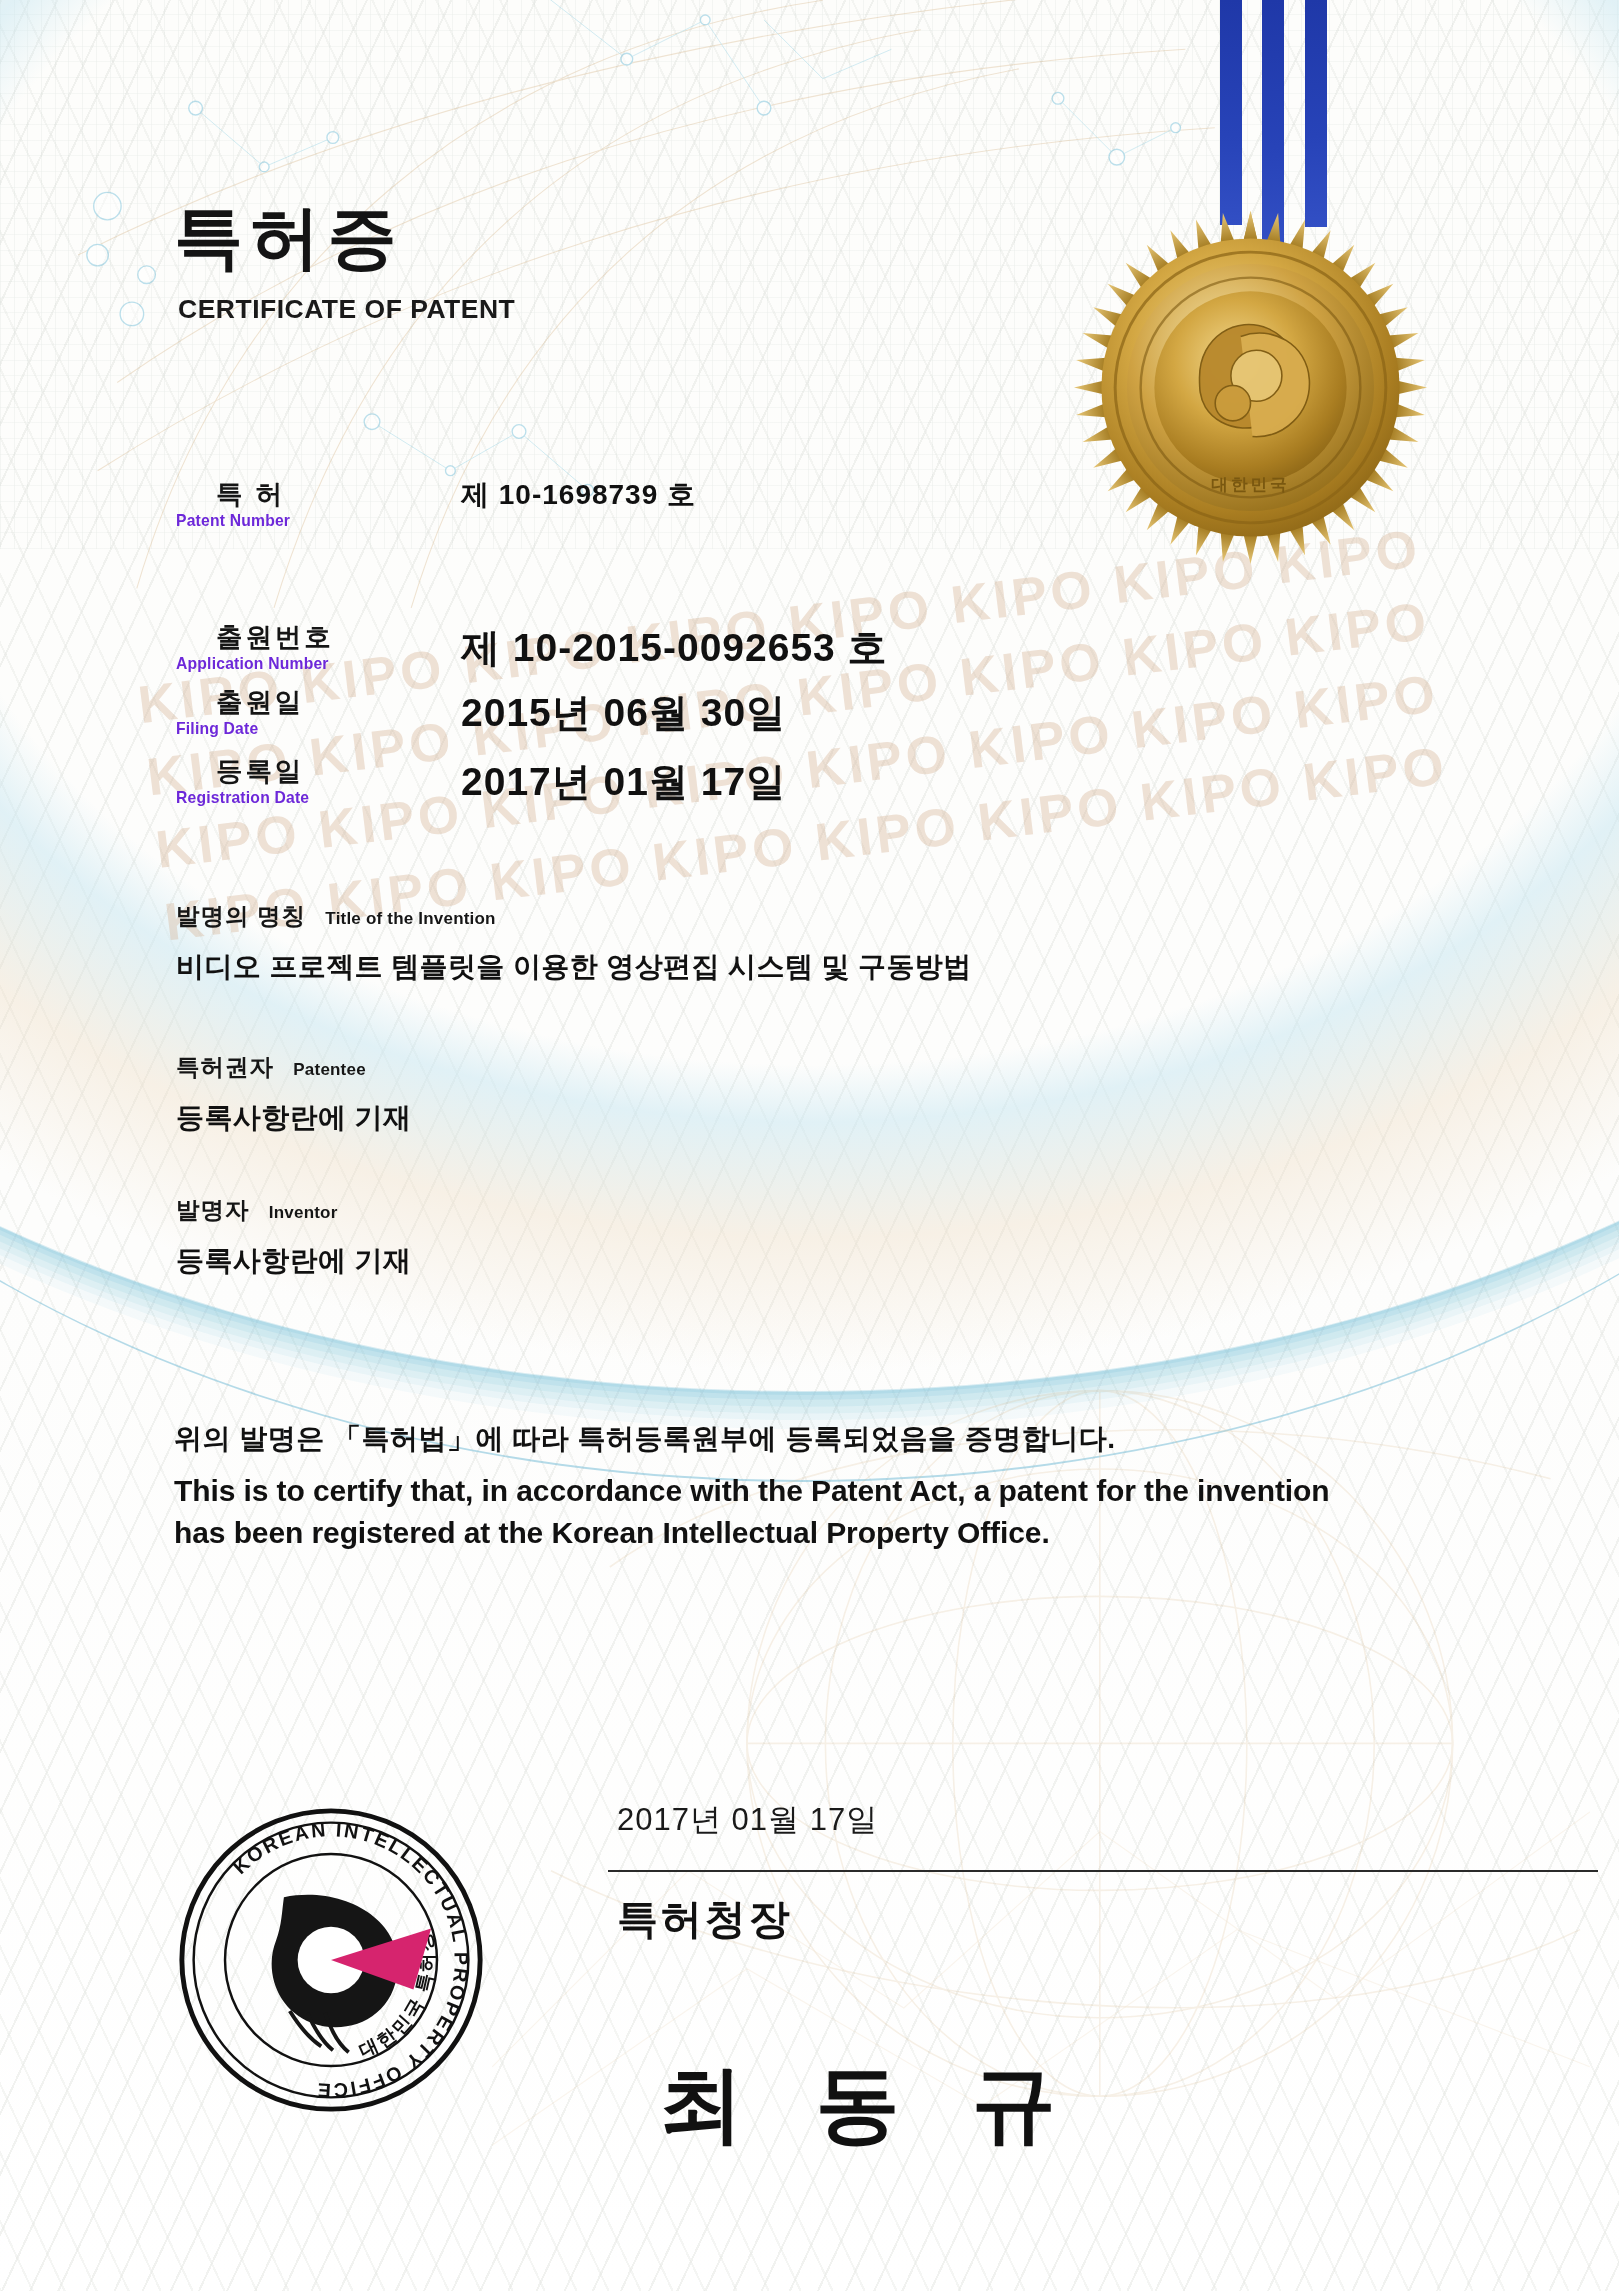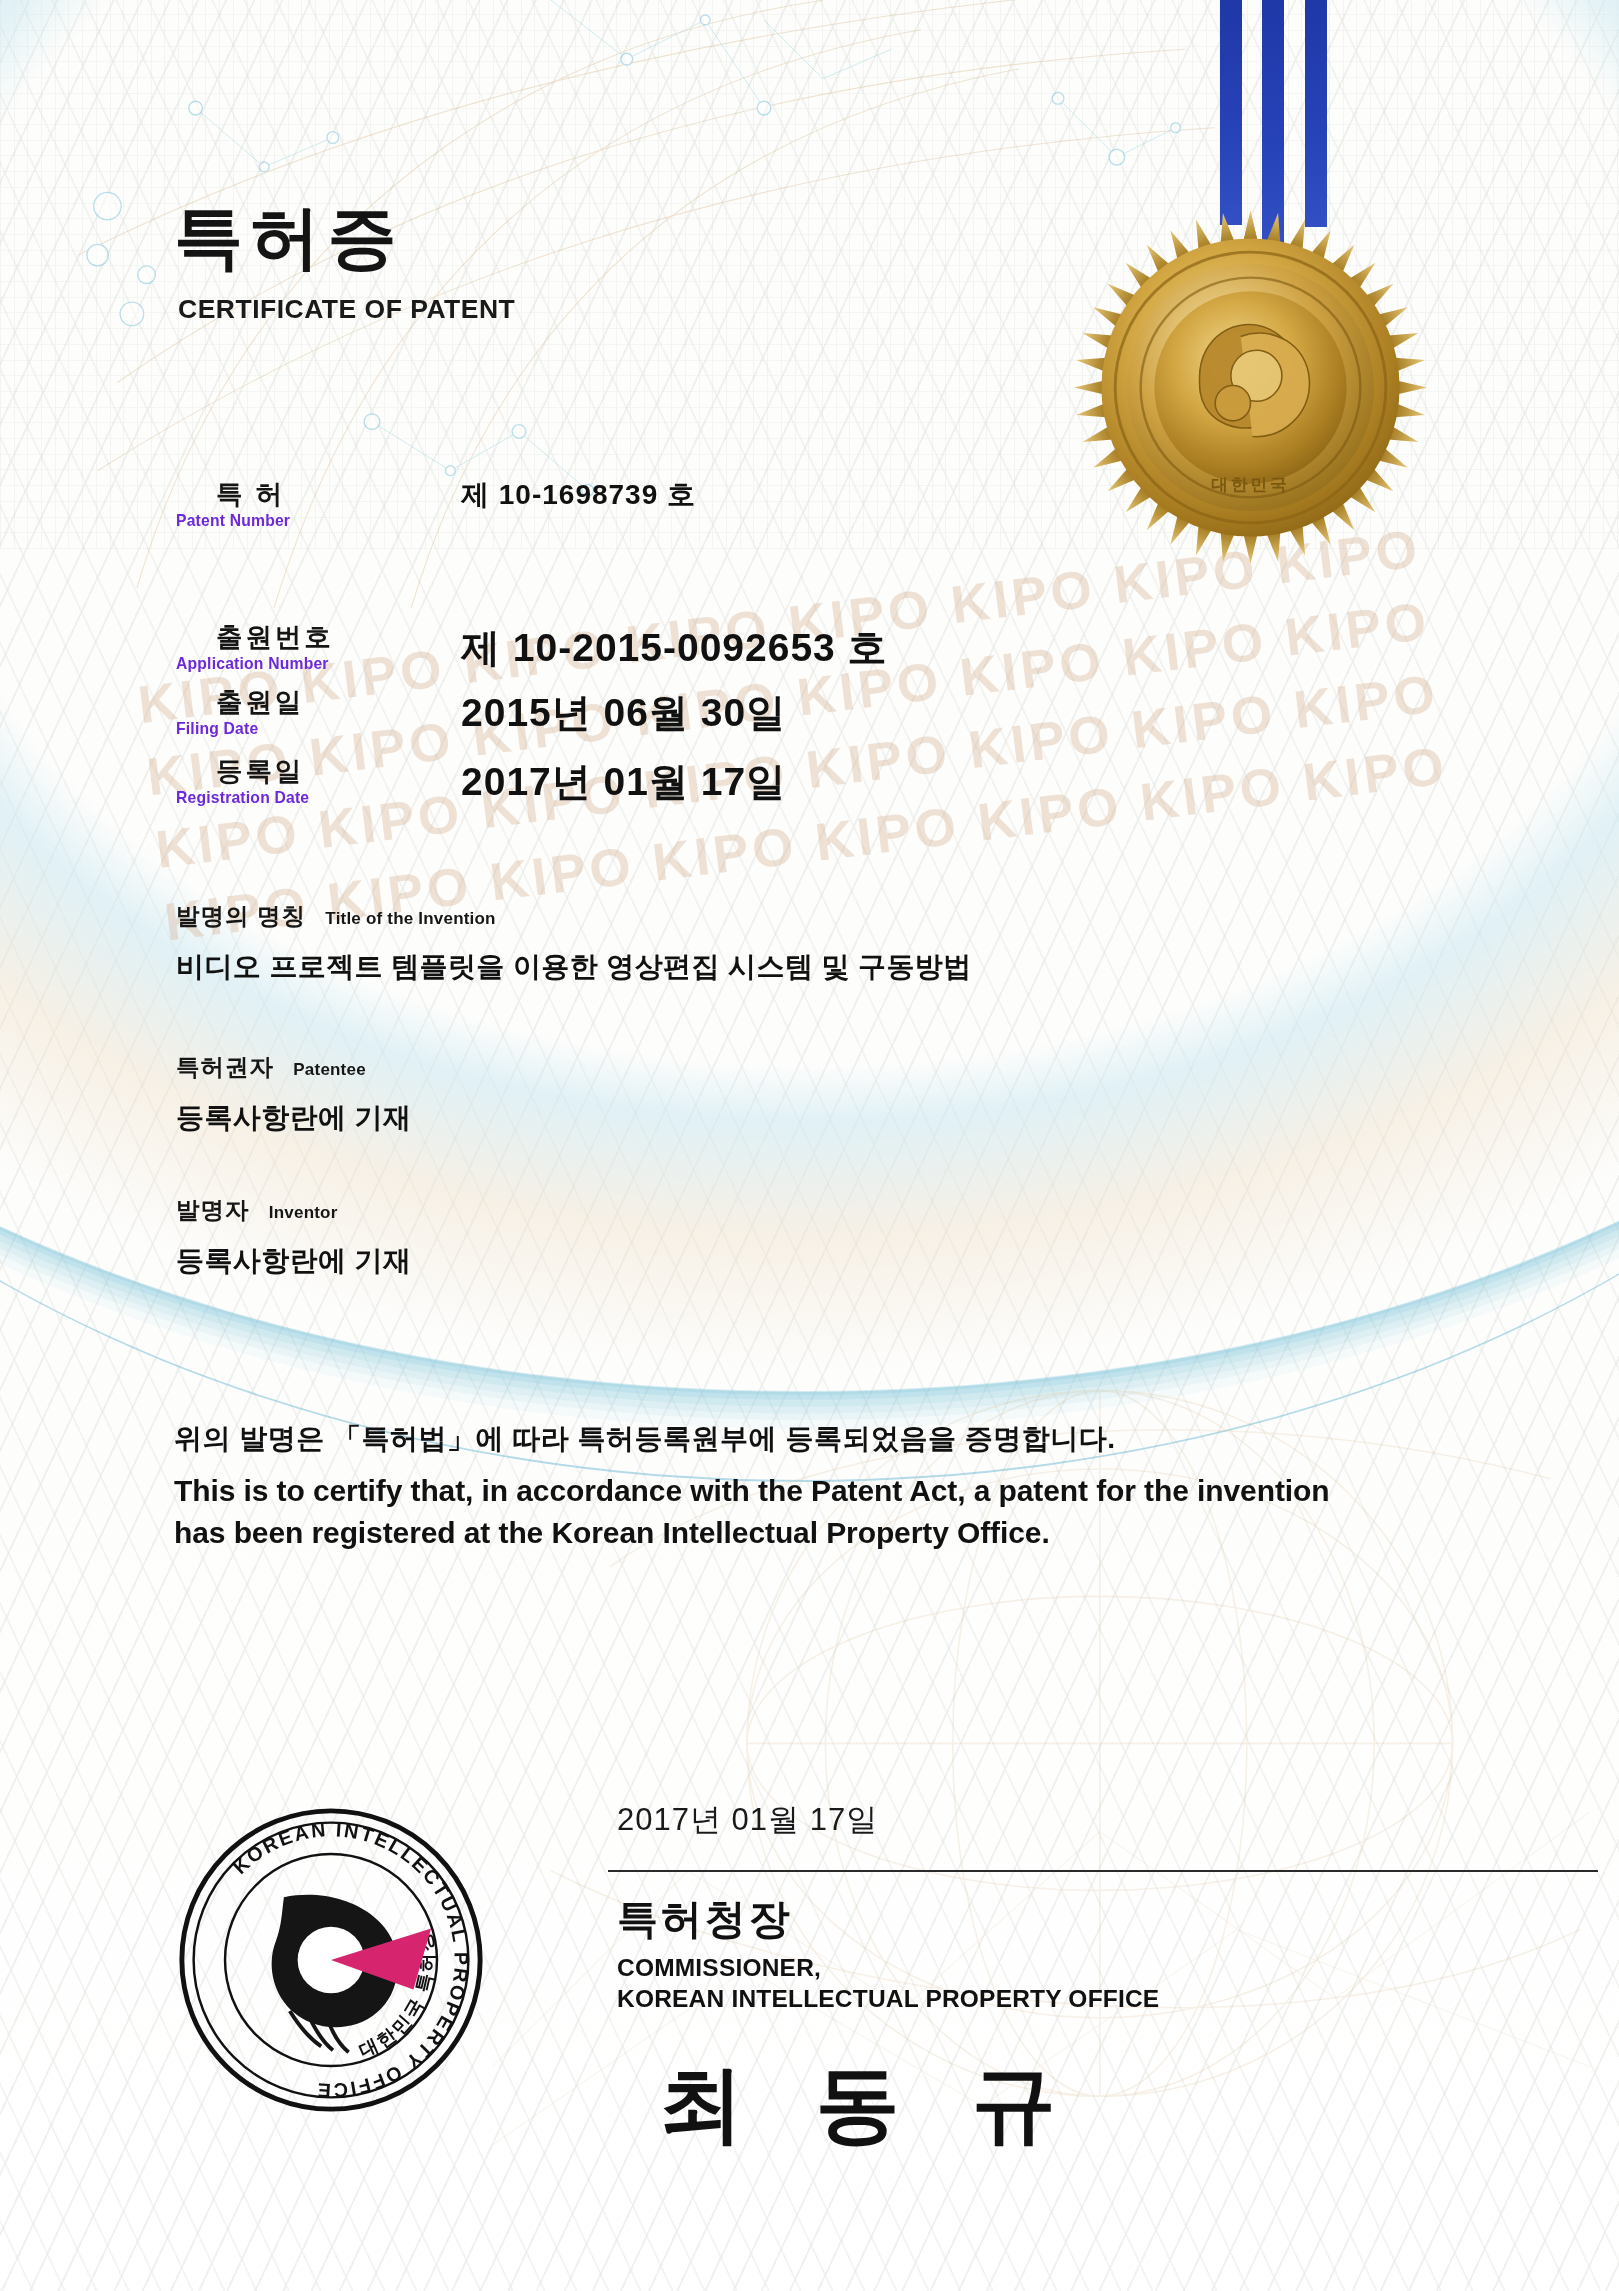--- a/index.html
+++ b/index.html
@@ -515,24 +515,20 @@
       <div class="ko">위의 발명은 「특허법」에 따라 특허등록원부에 등록되었음을 증명합니다.</div>
       <div class="en">
         <div>This is to certify that, in accordance with the Patent Act, a patent for the invention</div>
         <div>has been registered at the Korean Intellectual Property Office.</div>
       </div>
     </div>
 
     <div class="sign-date">2017년 01월 17일</div>
     <div class="sign-rule"></div>
     <div class="sign-title-ko">특허청장</div>
-    <div class="sign-title-en">
-      <div>COMMISSIONER,</div>
-      <div>KOREAN INTELLECTUAL PROPERTY OFFICE</div>
-    </div>
 
     <svg class="signature" viewBox="0 0 430 130">
       <text x="12" y="98" font-size="86" font-weight="700" fill="#111" letter-spacing="22" font-family="'DejaVu Sans', sans-serif">최 동 규</text>
     </svg>
 
     <svg class="kipo-seal" viewBox="0 0 320 320">
       <defs>
         <path id="outerArc" d="M160,160 m-126,0 a126,126 0 1,1 252,0 a126,126 0 1,1 -252,0"></path>
         <path id="innerArc" d="M160,160 m-104,0 a104,104 0 1,0 208,0 a104,104 0 1,0 -208,0"></path>
       </defs>

